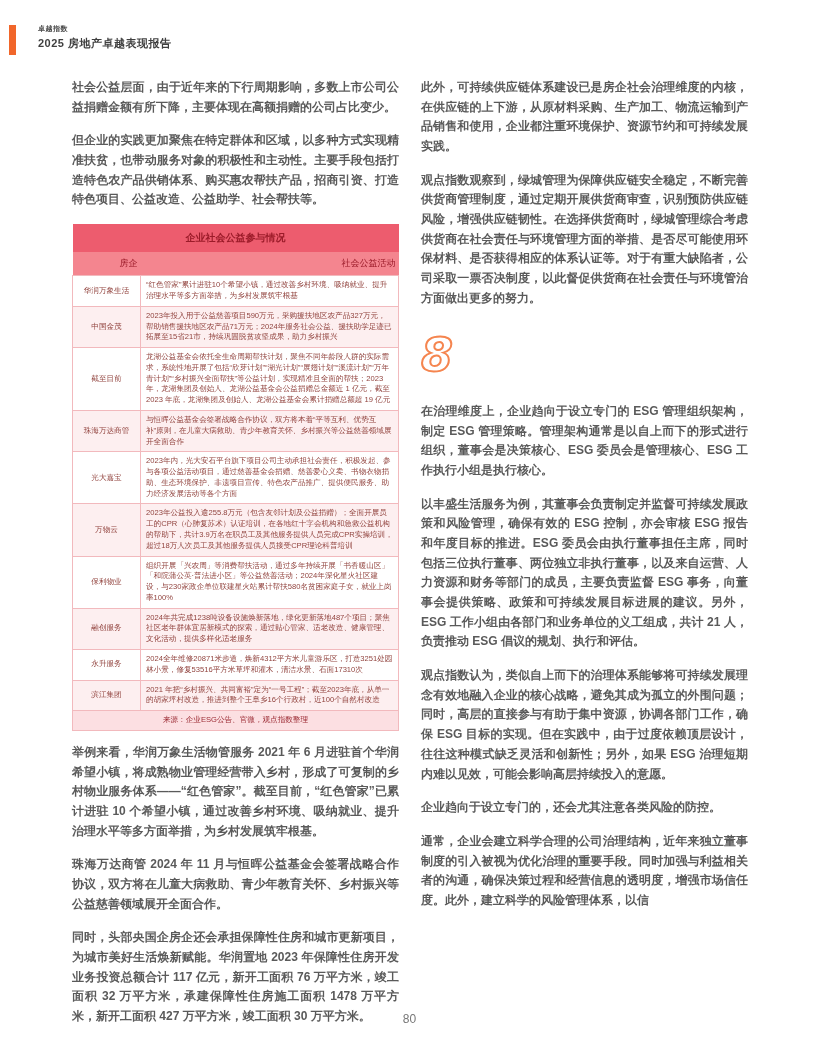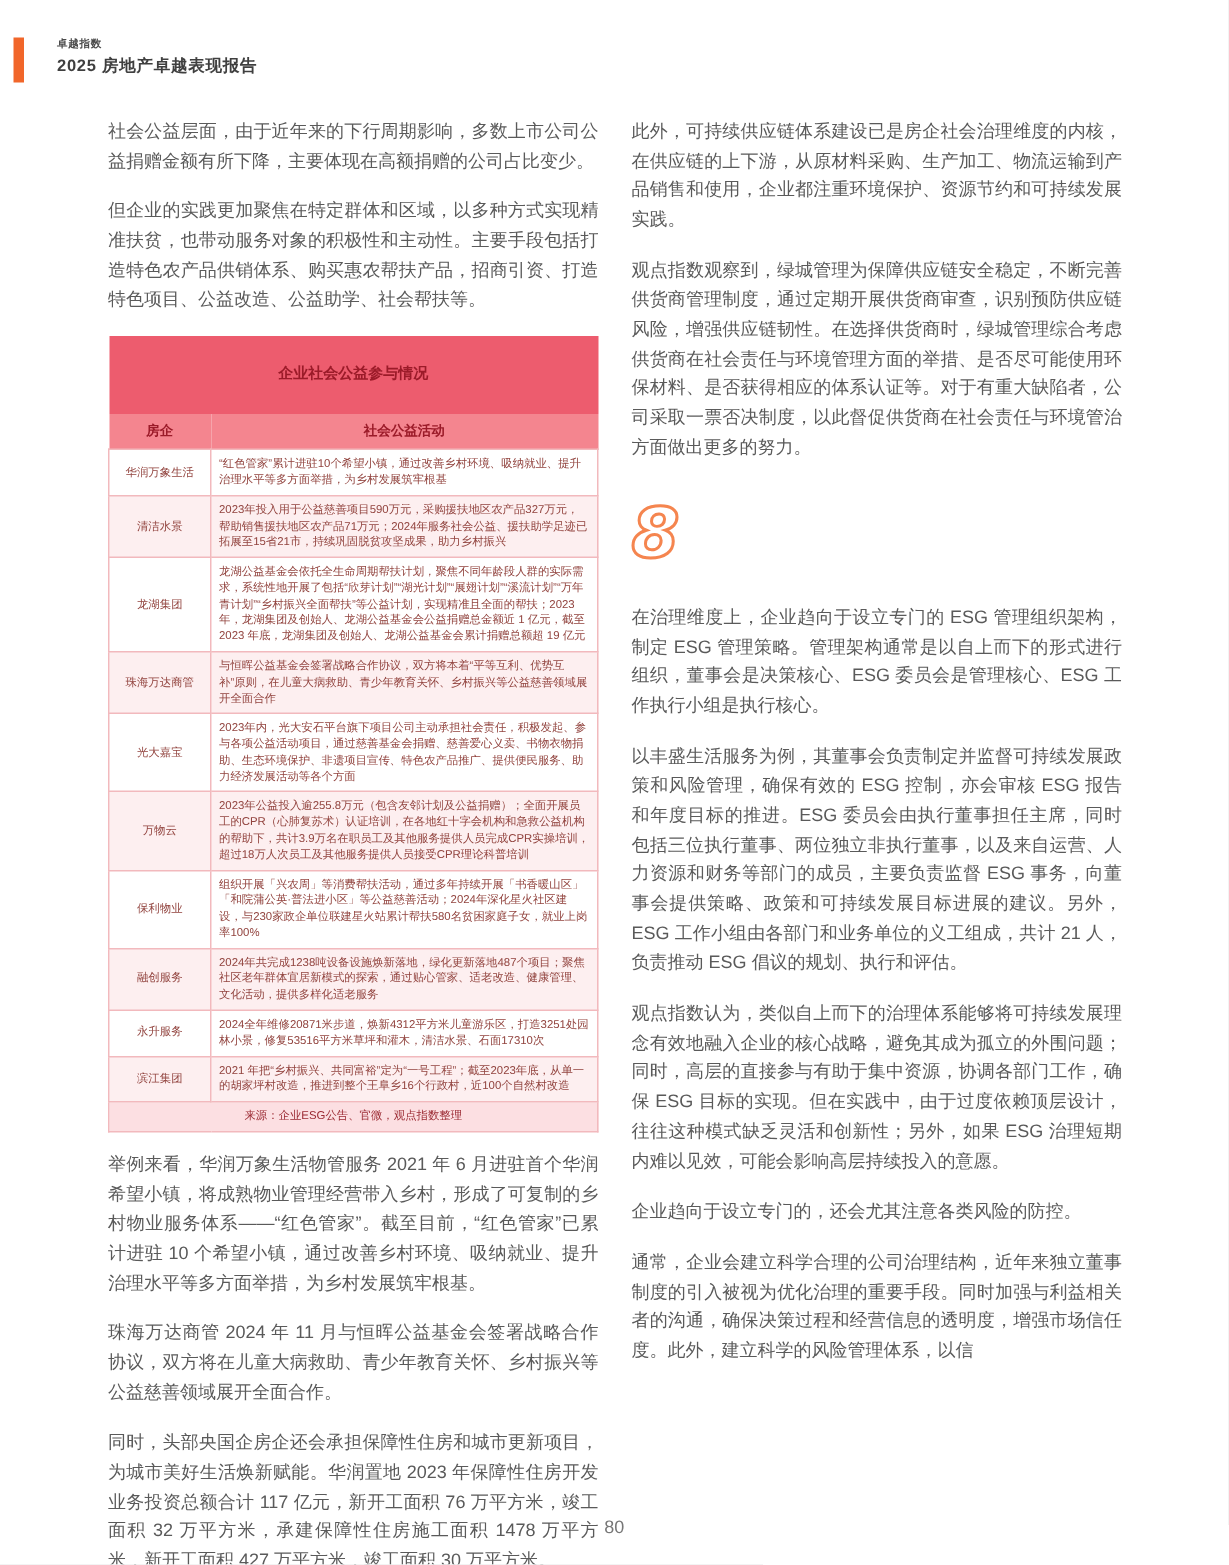--- a/index.html
+++ b/index.html
@@ -11,25 +11,25 @@
   }
   
   .brand-bar { position: absolute; left: 9px; top: 25px; width: 7px; height: 30px; background: #f1662a; }
   .brand-block { position: absolute; left: 38px; top: 24px; color: #3f3f3f; }
   .brand-small { font-size: 7px; font-weight: bold; letter-spacing: 0.5px; color: #4a4a4a; }
   .brand-title { font-size: 11px; font-weight: bold; margin-top: 2px; letter-spacing: 0.5px; }
   
   .col { position: absolute; top: 78px; width: 327px; color: #5a5a5a; font-size: 12px; line-height: 1.64; text-align: justify; }
   .col-left  { left: 72px; }
   .col-right { left: 421px; }
-  .col p { margin-bottom: 14px; }
+  .col p { margin-bottom: 14px; font-weight: bold; }
   
   .csr-table { width: 100%; border-collapse: collapse; margin: 2px 0 12px 0; text-align: left; }
-  .csr-table .t-title { background: #ed5c6e; color: #9b1b29; font-size: 10px; font-weight: bold; text-align: center; padding: 18px 4px; }
-  .csr-table .t-sub   { background: #f4858f; color: #9b1b29; font-size: 9px;  font-weight: bold; text-align: center; padding: 4px 3px; }
+  .csr-table .t-title { background: #ed5c6e; color: #9b1b29; font-size: 10px; font-weight: bold; text-align: center; padding: 6px 4px; }
+  .csr-table .t-sub   { background: #f4858f; color: #9b1b29; font-size: 9px;  font-weight: normal; text-align: right; padding: 4px 3px; }
   .csr-table td { font-size: 7.6px; line-height: 1.42; color: #92443f; padding: 4px 5px; border: 1px solid #f2b9bd; vertical-align: middle; }
   .csr-table td.company { width: 68px; text-align: center; }
   .csr-table tbody tr:nth-child(even) td { background: #fdeff0; }
   .csr-table tbody tr:nth-child(odd) td { background: #ffffff; }
   .csr-table .t-source td { background: #fcdfe2 !important; text-align: center; font-size: 7.6px; color: #9b2a33; padding: 4px; }
   
   .section-heading { display: flex; align-items: flex-start; gap: 14px; margin: 26px 0 24px 0; text-align: left; }
   .section-number {
     font-family: "DejaVu Sans", sans-serif; font-size: 46px; line-height: 0.95;
     font-weight: 800; font-style: italic; color: #ffffff;
@@ -65,25 +65,25 @@
           <th class="t-sub">房企</th>
           <th class="t-sub">社会公益活动</th>
         </tr>
       </thead>
       <tbody>
         <tr>
           <td class="company">华润万象生活</td>
           <td>“红色管家”累计进驻10个希望小镇，通过改善乡村环境、吸纳就业、提升治理水平等多方面举措，为乡村发展筑牢根基</td>
         </tr>
         <tr>
-          <td class="company">清洁水景</td>
+          <td class="company">中国金茂</td>
           <td>2023年投入用于公益慈善项目590万元，采购援扶地区农产品327万元，帮助销售援扶地区农产品71万元；2024年服务社会公益、援扶助学足迹已拓展至15省21市，持续巩固脱贫攻坚成果，助力乡村振兴</td>
         </tr>
         <tr>
-          <td class="company">龙湖集团</td>
+          <td class="company">截至目前</td>
           <td>龙湖公益基金会依托全生命周期帮扶计划，聚焦不同年龄段人群的实际需求，系统性地开展了包括“欣芽计划”“湖光计划”“展翅计划”“溪流计划”“万年青计划”“乡村振兴全面帮扶”等公益计划，实现精准且全面的帮扶；2023 年，龙湖集团及创始人、龙湖公益基金会公益捐赠总金额近 1 亿元，截至 2023 年底，龙湖集团及创始人、龙湖公益基金会累计捐赠总额超 19 亿元</td>
         </tr>
         <tr>
           <td class="company">珠海万达商管</td>
           <td>与恒晖公益基金会签署战略合作协议，双方将本着“平等互利、优势互补”原则，在儿童大病救助、青少年教育关怀、乡村振兴等公益慈善领域展开全面合作</td>
         </tr>
         <tr>
           <td class="company">光大嘉宝</td>
           <td>2023年内，光大安石平台旗下项目公司主动承担社会责任，积极发起、参与各项公益活动项目，通过慈善基金会捐赠、慈善爱心义卖、书物衣物捐助、生态环境保护、非遗项目宣传、特色农产品推广、提供便民服务、助力经济发展活动等各个方面</td>
         </tr>

